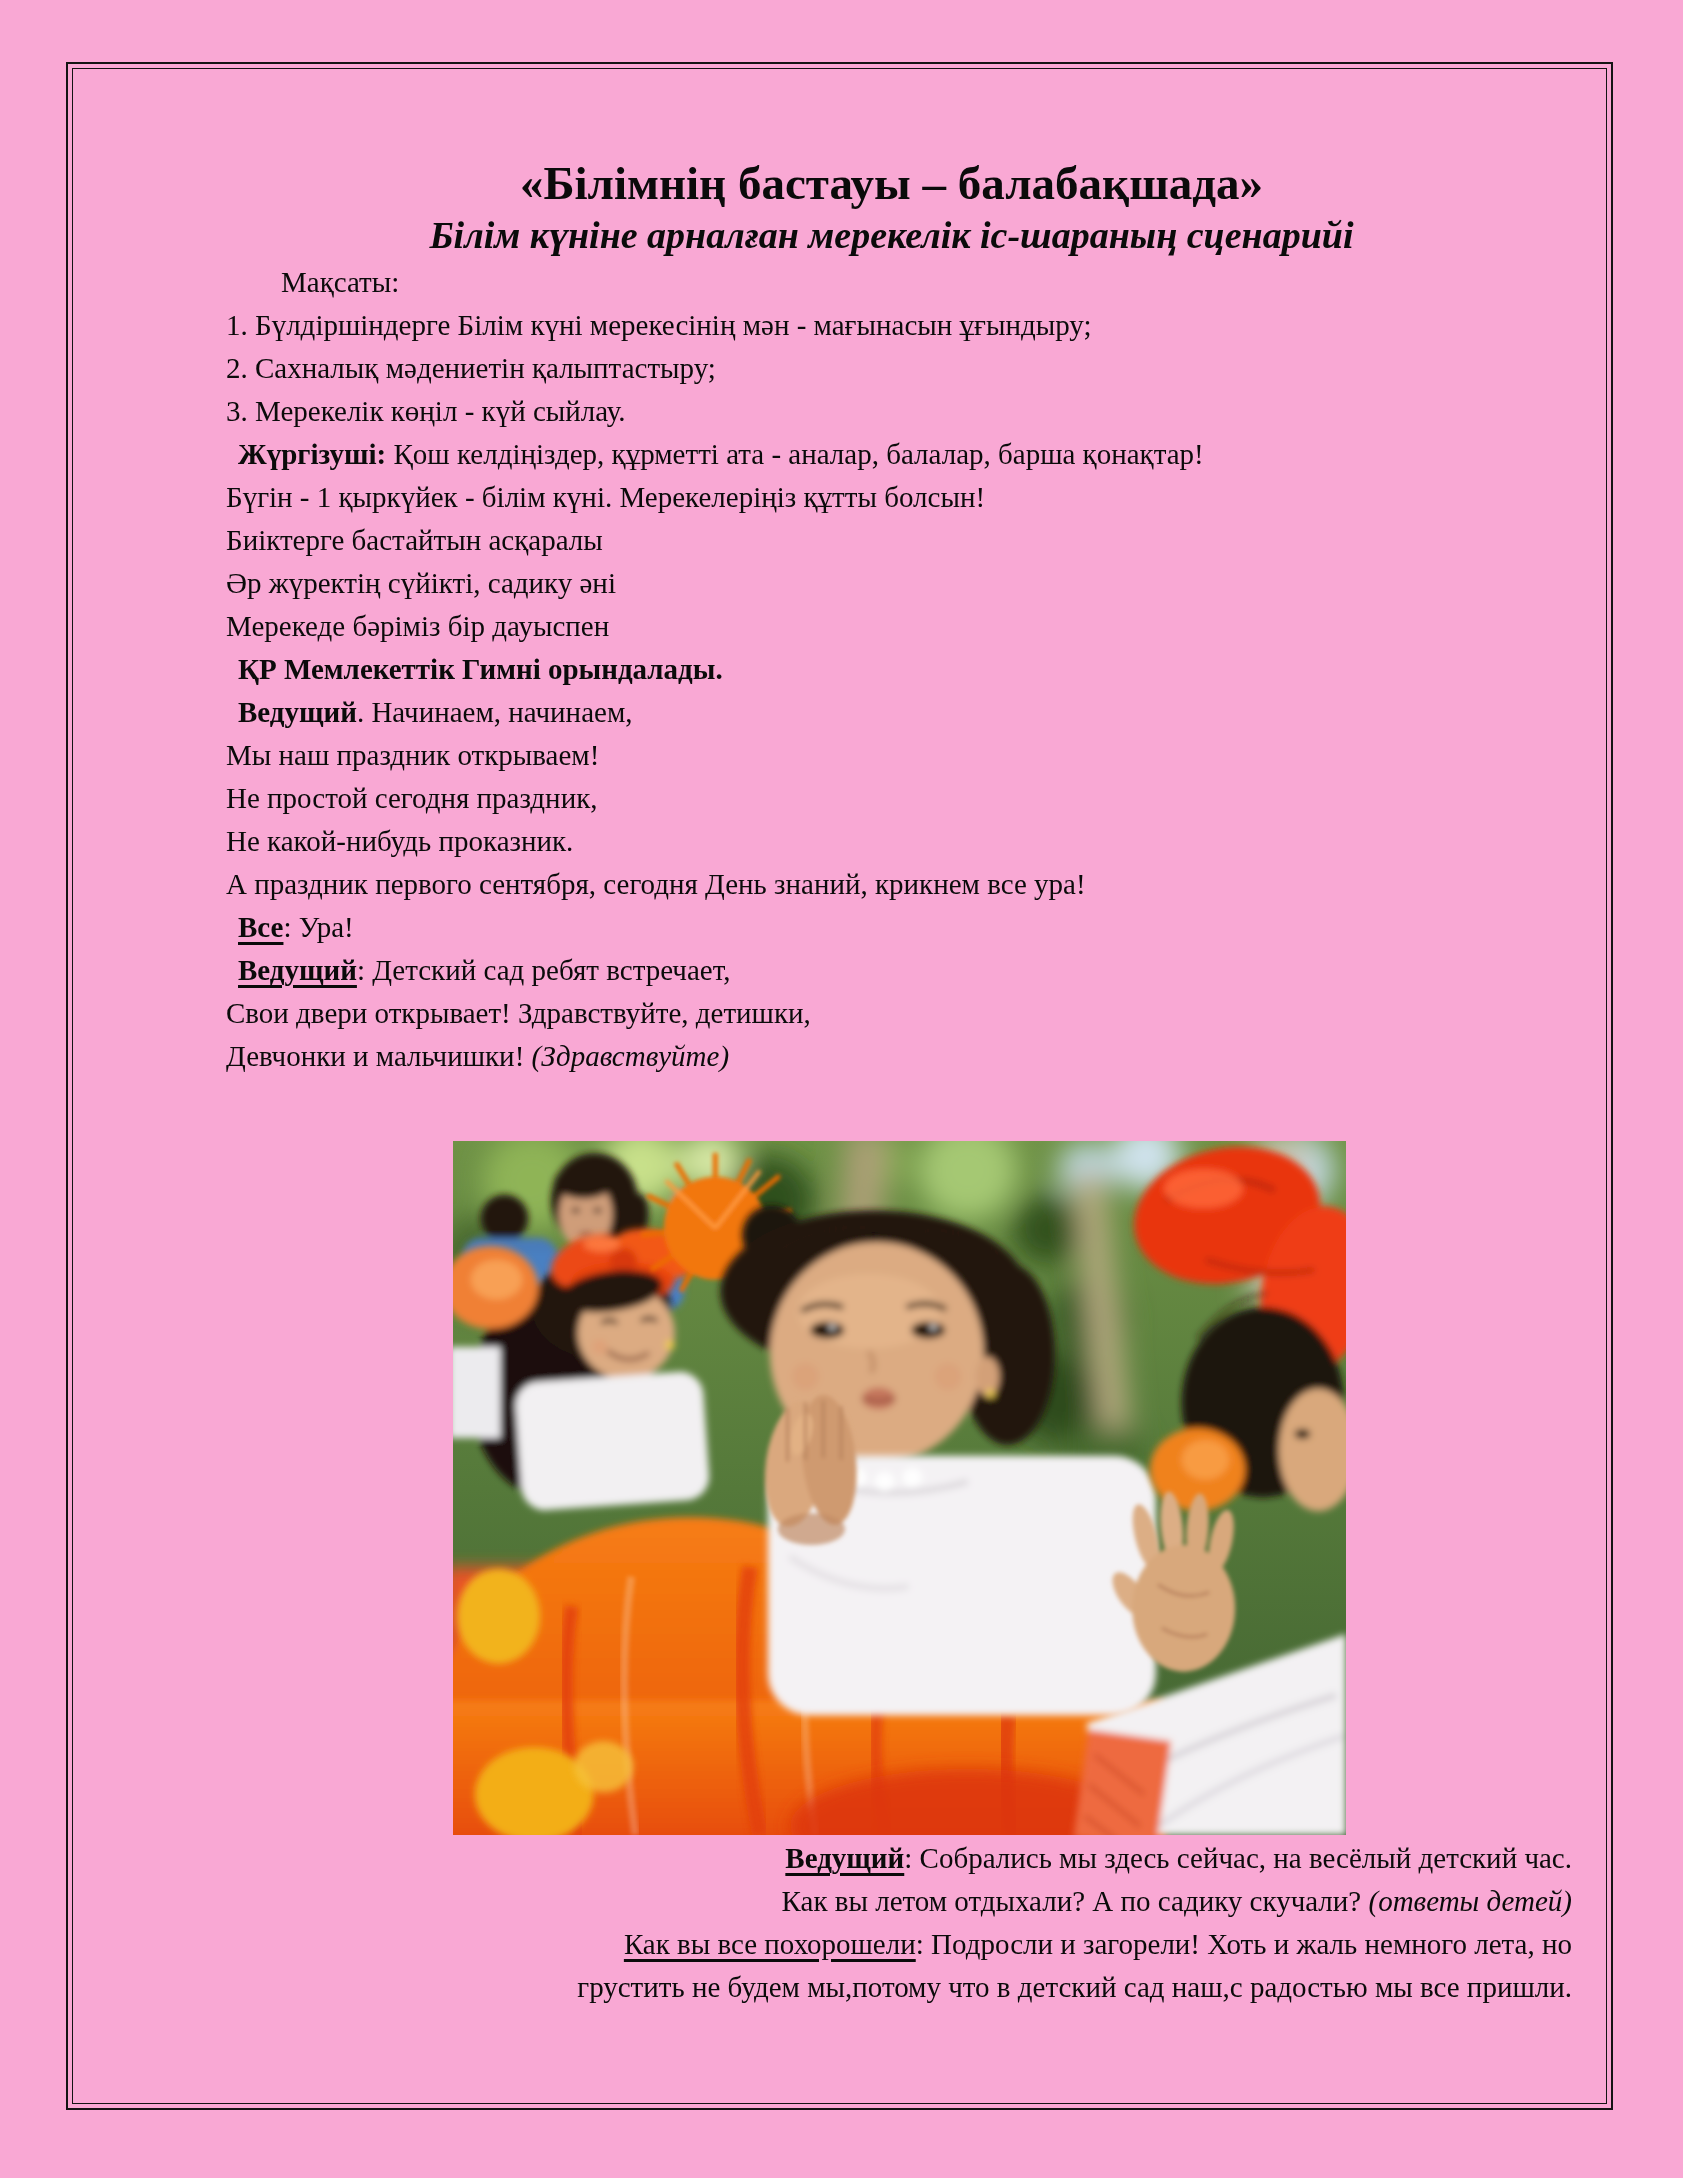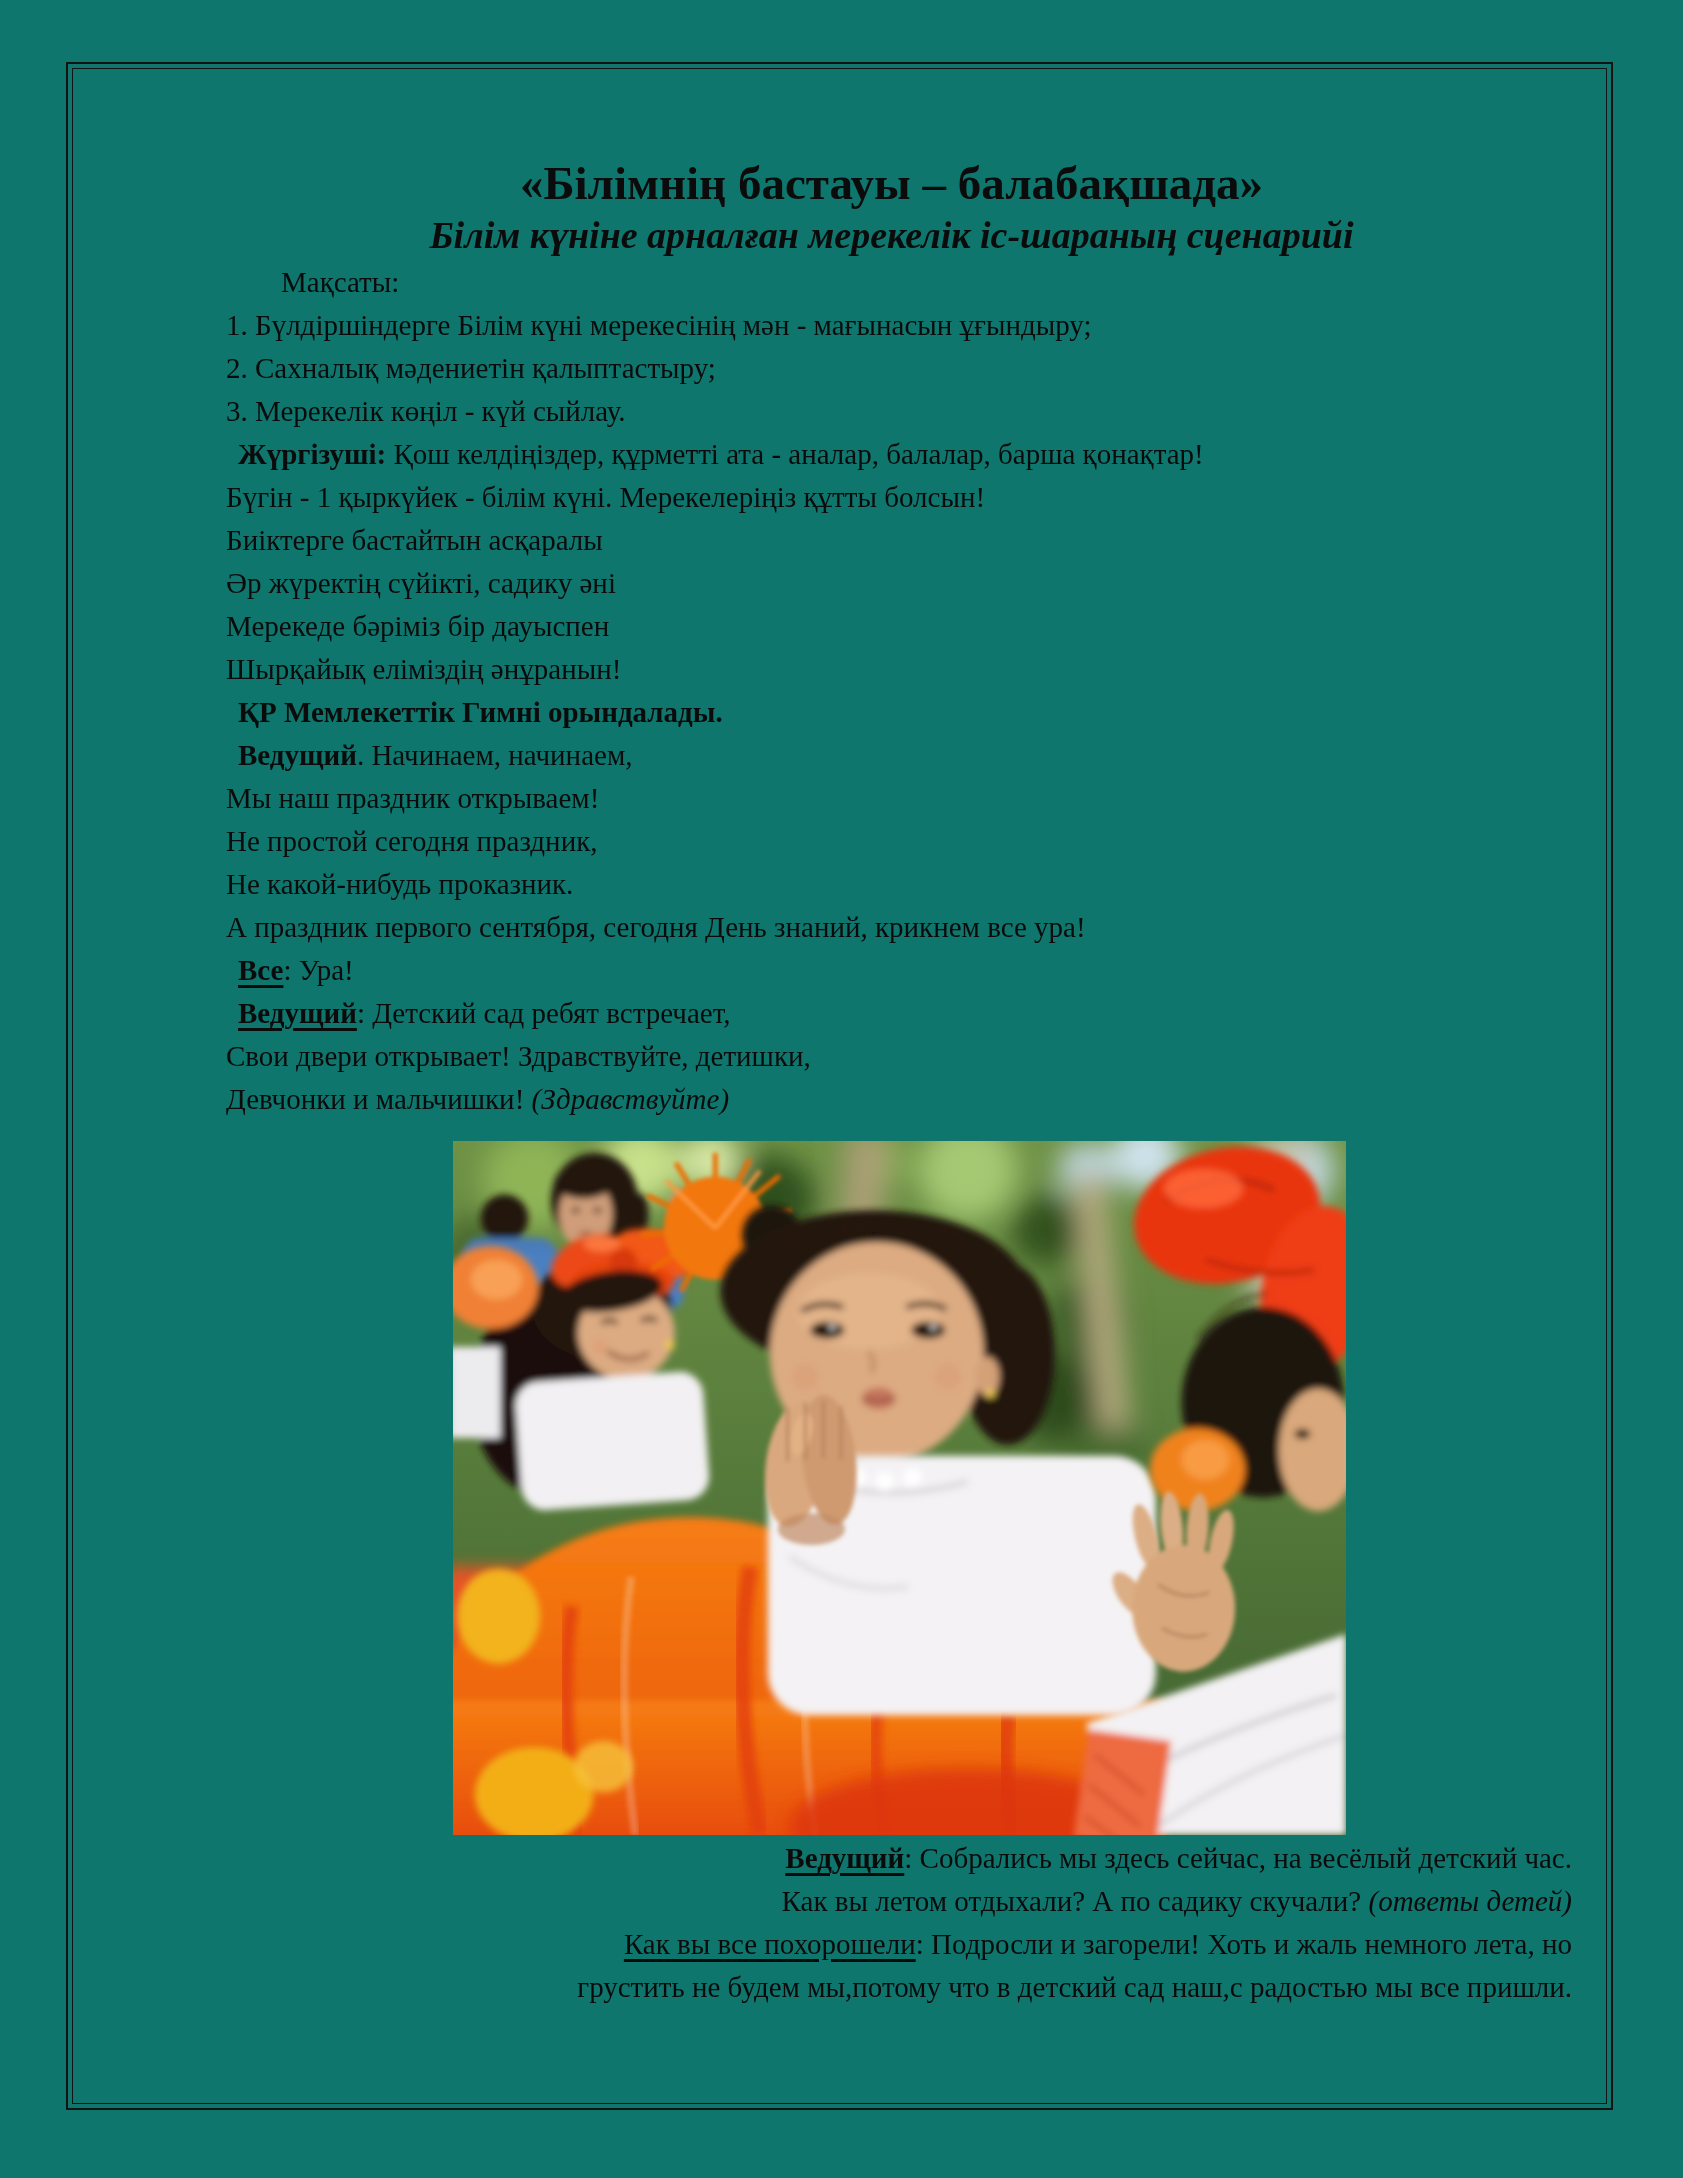--- a/index.html
+++ b/index.html
@@ -1,18 +1,18 @@
 <!DOCTYPE html>
 <html><head>
 <meta charset="utf-8">
 <style>
   html,body{margin:0;padding:0;background:#ffffff;}
   body{width:1683px;height:2178px;position:relative;overflow:hidden;
        font-family:"Liberation Serif","DejaVu Serif",serif;color:#0b0b0b;}
-  .sheet{position:absolute;inset:0;background:#0f766e;}
+  .sheet{position:absolute;inset:0;background:#f9a8d4;}
   .frame-outer{position:absolute;left:66px;top:62px;width:1547px;height:2048px;
        border:2px solid #141414;box-sizing:border-box;}
   .frame-inner{position:absolute;inset:4px;border:1.5px solid #141414;}
   .doc-title{position:absolute;left:228px;top:156px;width:1327px;text-align:center;
        font-size:47px;font-weight:bold;line-height:55px;white-space:nowrap;}
   .doc-subtitle{position:absolute;left:228px;top:212px;width:1327px;text-align:center;
        font-size:38px;font-weight:bold;font-style:italic;line-height:46px;white-space:nowrap;}
   .body-text{position:absolute;left:226px;width:1346px;font-size:29px;line-height:43px;}
   #body-top{top:261px;}
   #body-bottom{top:1837px;text-align:right;}
@@ -37,21 +37,20 @@
   <div class="body-text" id="body-top">
       <div class="tline" style="padding-left: 55px;"><span>Мақсаты:</span></div>
       <div class="tline"><span>1. Бүлдіршіндерге Білім күні мерекесінің мән - мағынасын ұғындыру;</span></div>
       <div class="tline"><span>2. Сахналық мәдениетін қалыптастыру;</span></div>
       <div class="tline"><span>3. Мерекелік көңіл - күй сыйлау.</span></div>
       <div class="tline"><span class="b">Жүргізуші:</span><span> Қош келдіңіздер, құрметті ата - аналар, балалар, барша қонақтар!</span></div>
       <div class="tline"><span>Бүгін - 1 қыркүйек - білім күні. Мерекелеріңіз құтты болсын!</span></div>
       <div class="tline"><span>Биіктерге бастайтын асқаралы</span></div>
       <div class="tline"><span>Әр жүректің сүйікті, садику әні</span></div>
       <div class="tline"><span>Мерекеде бәріміз бір дауыспен</span></div>
-      <div class="tline"><span>Шырқайық еліміздің әнұранын!</span></div>
       <div class="tline"><span class="b">ҚР Мемлекеттік Гимні орындалады.</span></div>
       <div class="tline"><span class="b">Ведущий</span><span>. Начинаем, начинаем,</span></div>
       <div class="tline"><span>Мы наш праздник открываем!</span></div>
       <div class="tline"><span>Не простой сегодня праздник,</span></div>
       <div class="tline"><span>Не какой-нибудь проказник.</span></div>
       <div class="tline"><span>А праздник первого сентября, сегодня День знаний, крикнем все ура!</span></div>
       <div class="tline"><span class="b u">Все</span><span>: Ура!</span></div>
       <div class="tline"><span class="b u">Ведущий</span><span>: Детский сад ребят встречает,</span></div>
       <div class="tline"><span>Свои двери открывает! Здравствуйте, детишки,</span></div>
       <div class="tline"><span>Девчонки и мальчишки! </span><span class="i">(Здравствуйте)</span></div>

